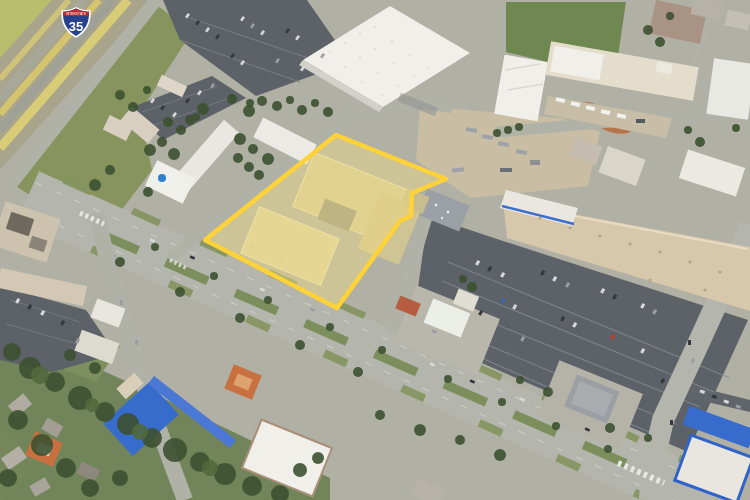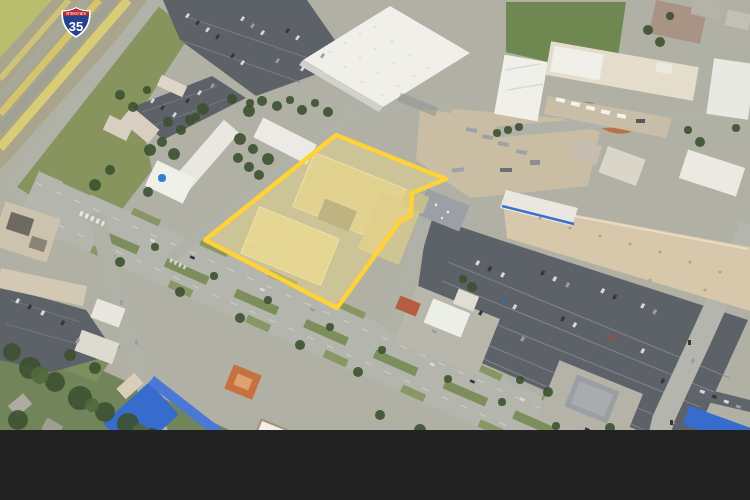--- a/index.html
+++ b/index.html
@@ -1,16 +1,16 @@
 <!DOCTYPE html>
 <html style="--base: #B1B0A5; --grass: #87945E; --grassBright: #B9BE6E; --grassDark: #6F8750; --tree: #3C5130; --road: #B4B6AE; --roadMinor: #B0B2A8; --parking: #5D6268; --roofWhite: #F0EFEA; --roofBeige: #D7C7AB; --roofTan: #D3C99B; --roofBlue: #376BCC; --roofOrange: #C8703F; --roofGray: #9B9FA3; --dirt: #C9BDA4; --parcelFill: #F9E27E; --parcelOutline: #FFD338; --shieldBlue: #27428C; --shieldRed: #BB2B30;"><head>
 <meta charset="utf-8">
 <style>
   html,body{margin:0;padding:0;background:#222;}
-  #viewport{position:relative;width:750px;height:430px;overflow:hidden;font-family:"Liberation Sans",sans-serif;}
+  #viewport{position:relative;width:750px;height:500px;overflow:hidden;font-family:"Liberation Sans",sans-serif;}
   svg{display:block}
   .c-base{fill:var(--base)}
   .c-grass{fill:var(--grass)}
   .c-grassB{fill:var(--grassBright)}
   .c-grassD{fill:var(--grassDark)}
   .c-tree{fill:var(--tree)}
   .s-road{stroke:var(--road);fill:none}
   .s-roadMinor{stroke:var(--roadMinor);fill:none}
   .c-park{fill:var(--parking)}
   .c-roofW{fill:var(--roofWhite)}

